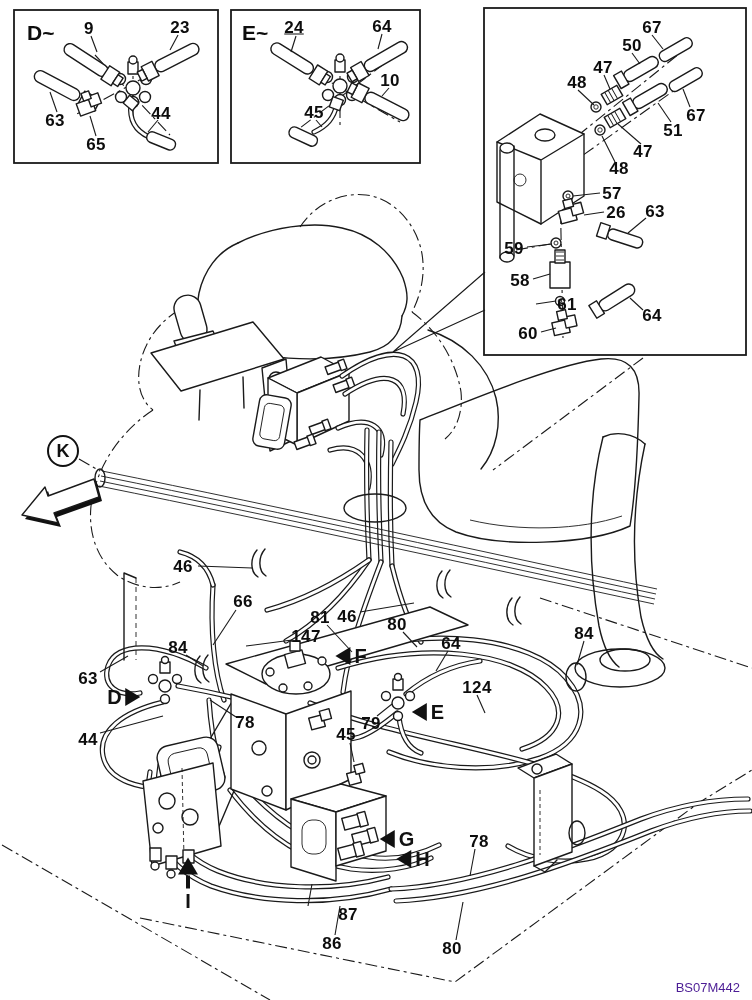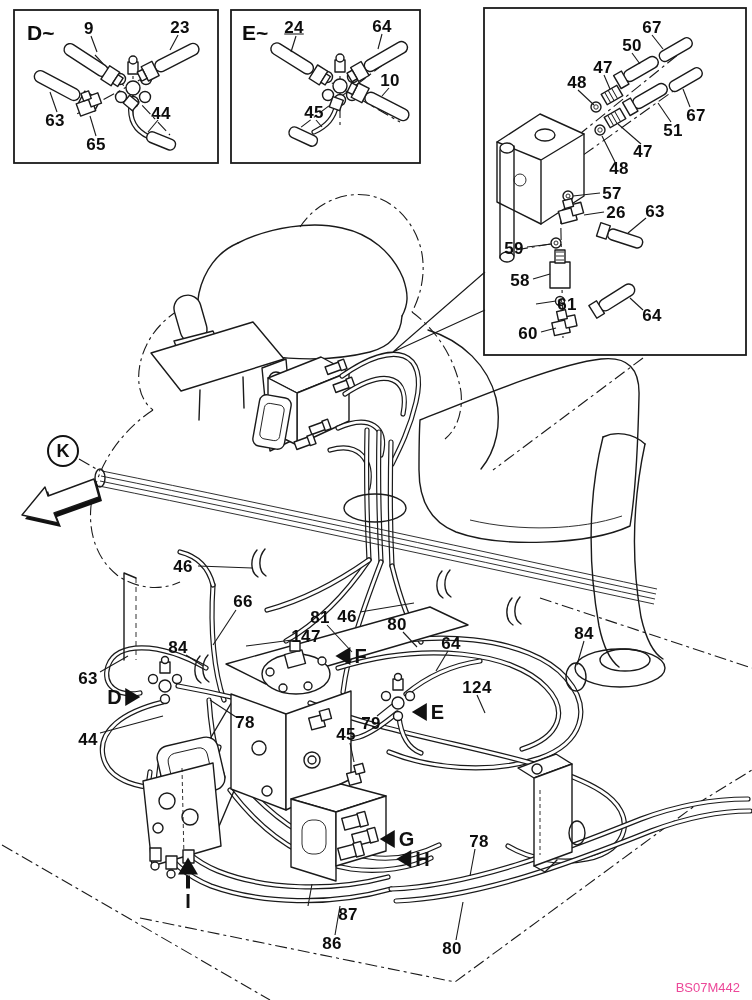--- a/index.html
+++ b/index.html
@@ -15,21 +15,21 @@
   .ti {stroke:#fff;fill:none;stroke-width:2.8;stroke-linecap:round;}
   .ld {stroke:#1a1a1a;fill:none;stroke-width:1.1;}
   .thin{stroke:#1a1a1a;fill:none;stroke-width:.9;}
   .box{stroke:#1a1a1a;fill:#fff;stroke-width:1.8;}
   
   .lbl{position:absolute;transform:translate(-50%,-50%);
        font:bold 17px/1 "Liberation Sans",sans-serif;color:#0d0d0d;letter-spacing:.3px;
        white-space:nowrap;}
   .inset-title{position:absolute;transform:translate(0,-50%);
        font:bold 21px/1 "Liberation Sans",sans-serif;color:#0d0d0d;}
-  .code{position:absolute;right:12px;bottom:6px;font:13px/1 "Liberation Sans",sans-serif;color:#ec4899;}
+  .code{position:absolute;right:12px;bottom:6px;font:13px/1 "Liberation Sans",sans-serif;color:#4c1d95;}
   
   .mk{position:absolute;display:flex;align-items:center;gap:4px;transform:translate(-50%,-50%);}
   .mk .tri{display:none;width:0;height:0;border:solid transparent;}
   .mk .stem{display:none;}
   .mk .ltr{font:bold 20px/1 "Liberation Sans",sans-serif;color:#111;}
   .mk-left  .t1{display:block;border-width:9px 15px 9px 0;border-right-color:#111;}
   .mk-right .t2{display:block;border-width:9px 0 9px 15px;border-left-color:#111;}
   .mk-up{flex-direction:column;gap:0;}
   .mk-up .t1{display:block;border-width:0 10px 17px 10px;border-bottom-color:#111;}
   .mk-up .stem{display:block;width:4px;height:13px;background:#111;margin:1px 0 2px;}

